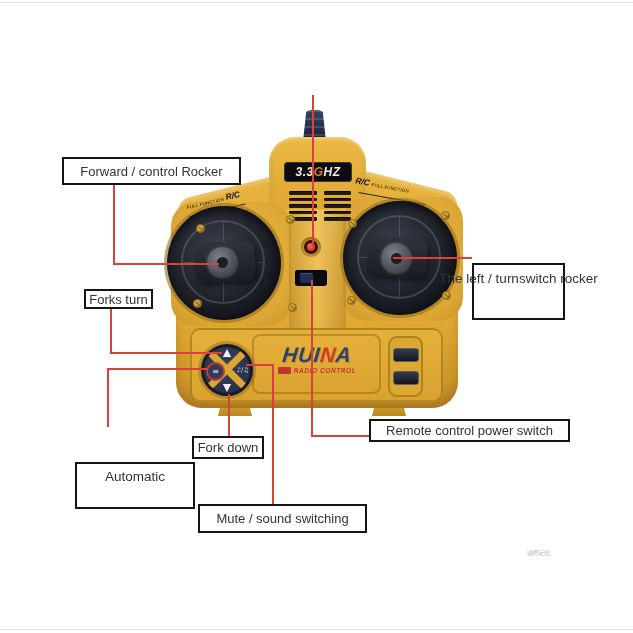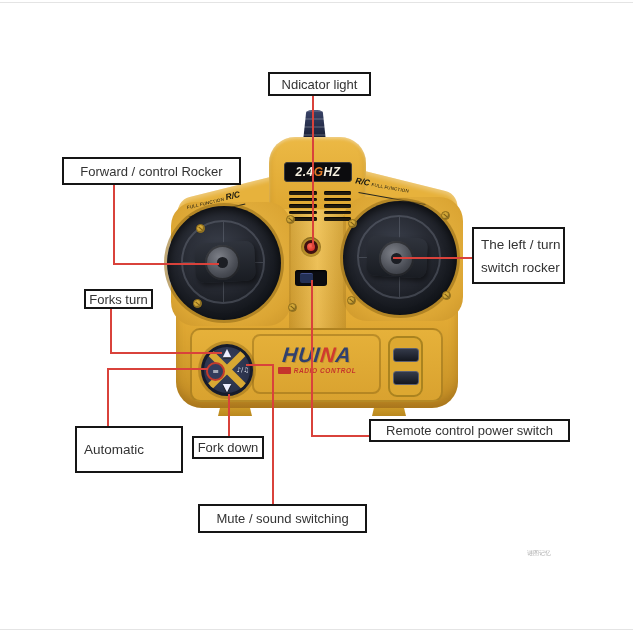--- a/index.html
+++ b/index.html
@@ -5,26 +5,26 @@
   html,body{margin:0;padding:0;background:#fff;}
   #canvas{position:relative;width:633px;height:633px;background:#ffffff;overflow:hidden;
           font-family:"Liberation Sans",sans-serif;}
   .edge{position:absolute;left:0;width:633px;height:1px;background:#e4e4e4;z-index:0;}
   #edge-top{top:2px;} #edge-bottom{top:629px;}
 
   
   .box{position:absolute;background:#fff;border:2px solid #151515;color:#333;
        font-size:13px;display:flex;align-items:center;justify-content:center;
        padding:2px 7px;box-sizing:border-box;white-space:nowrap;z-index:60;}
-  .box.multi{flex-direction:column;align-items:flex-start;justify-content:center;line-height:23px;}
+  .box.multi{flex-direction:row;align-items:flex-start;justify-content:center;line-height:23px;margin-top:36px;}
   #b-ind {left:268px;top:72px;width:103px;height:24px;}
   #b-fwd {left:62px;top:157px;width:179px;height:28px;}
   #b-turn{left:472px;top:227px;width:93px;height:57px;font-size:13.5px;}
   #b-rise{left:84px;top:289px;width:69px;height:20px;}
-  #b-auto{left:75px;top:426px;width:108px;height:47px;font-size:13.5px;line-height:21px;text-align:right;}
+  #b-auto{left:75px;top:426px;width:120px;height:47px;font-size:13.5px;line-height:21px;text-align:right;}
   #b-down{left:192px;top:436px;width:72px;height:23px;}
   #b-mute{left:198px;top:504px;width:169px;height:29px;}
   #b-pwr {left:369px;top:419px;width:201px;height:23px;}
 
   
   .line{position:absolute;background:#d9423b;z-index:50;}
   #l-ind   {left:312px;top:95px;width:2px;height:152px;}
   #l-fwd-v {left:113px;top:184px;width:2px;height:81px;}
   #l-fwd-h {left:113px;top:263px;width:106px;height:2px;}
   #l-turn  {left:393px;top:257px;width:79px;height:2px;}
@@ -157,21 +157,21 @@
   <div class="part" id="antenna"></div>
   <div class="part" id="shoulderL"></div>
   <div class="part" id="shoulderR"></div>
   <div class="part" id="head"></div>
   <div class="part" id="body"></div>
   <div class="part" id="podL"></div>
   <div class="part" id="podR"></div>
   <div class="part" id="neck"></div>
 
   <div class="part" id="freq">
-    <span>2.4</span>
+    <span>3.3</span>
       <span class="g">G</span>
       <span>HZ</span>
   </div>
 
   <div class="part" id="speaker">
     <div class="slot"></div>
       <div class="slot"></div>
     <div class="slot"></div>
       <div class="slot"></div>
     <div class="slot"></div>
@@ -252,21 +252,20 @@
   <div class="line" id="l-rise-v"></div>
   <div class="line" id="l-rise-h"></div>
   <div class="line" id="l-auto-v"></div>
   <div class="line" id="l-auto-h"></div>
   <div class="line" id="l-down"></div>
   <div class="line" id="l-mute-h"></div>
   <div class="line" id="l-mute-v"></div>
   <div class="line" id="l-pwr-v"></div>
   <div class="line" id="l-pwr-h"></div>
 
-  <div class="box" id="b-ind">Ndicator light</div>
   <div class="box" id="b-fwd">Forward / control Rocker</div>
   <div class="box multi" id="b-turn">
     <span>The left / turn</span>
     <span>switch rocker</span>
   </div>
   <div class="box" id="b-rise">Forks turn</div>
   <div class="box multi" id="b-auto">
     <span>Automatic</span>
   </div>
   <div class="box" id="b-mute">Mute / sound switching</div>

